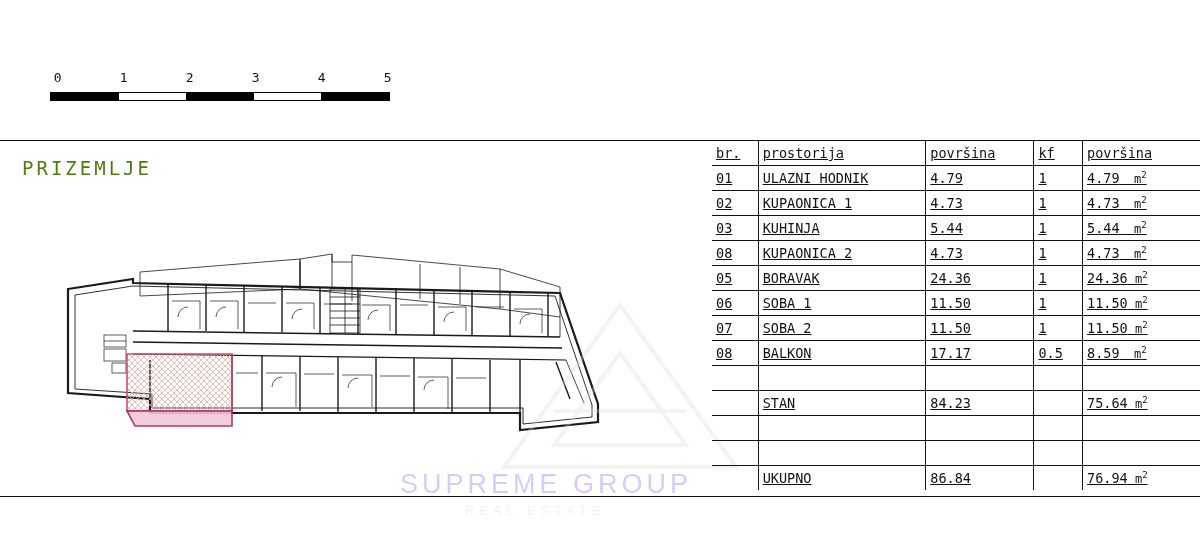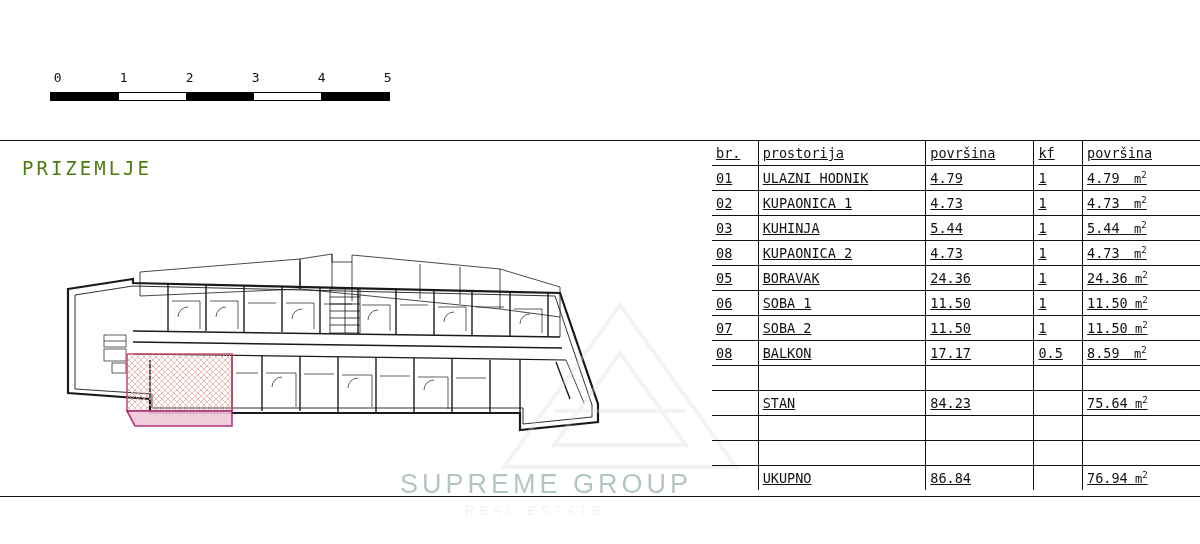--- a/index.html
+++ b/index.html
@@ -95,21 +95,21 @@
     pointer-events: none;
     opacity: 0.32;
   }
   #watermark .wm-text {
     position: absolute;
     left: 30px;
     top: 178px;
     font-family: "Liberation Sans", sans-serif;
     font-size: 27px;
     letter-spacing: 4px;
-    color: #14532d;
+    color: #8b5cf6;
     white-space: nowrap;
   }
   #watermark .wm-sub {
     position: absolute;
     left: 95px;
     top: 212px;
     font-family: "Liberation Sans", sans-serif;
     font-size: 13px;
     letter-spacing: 5px;
     color: #ddd9d5;

